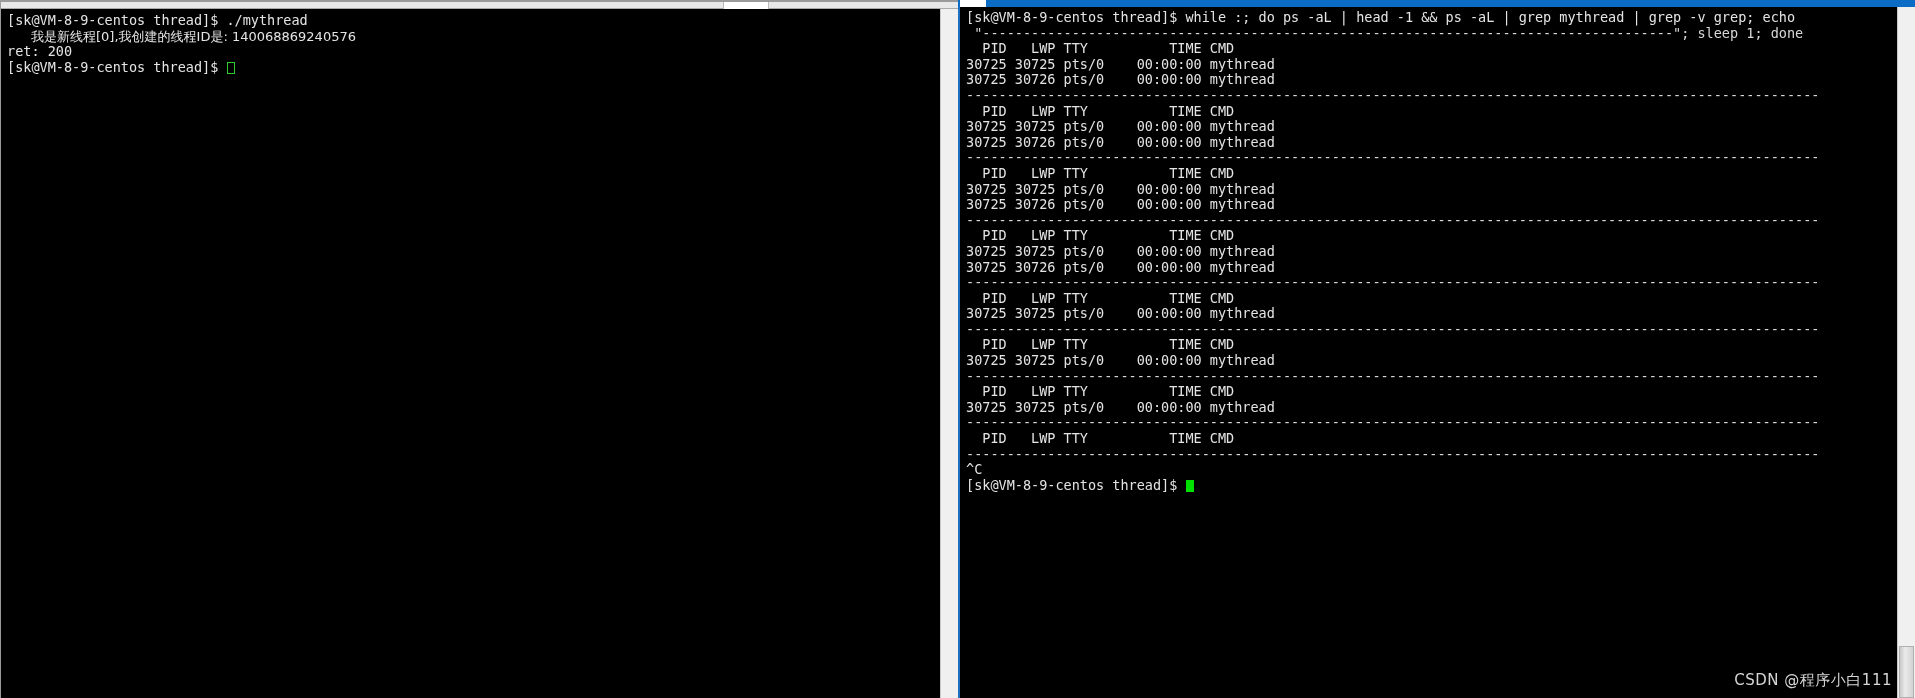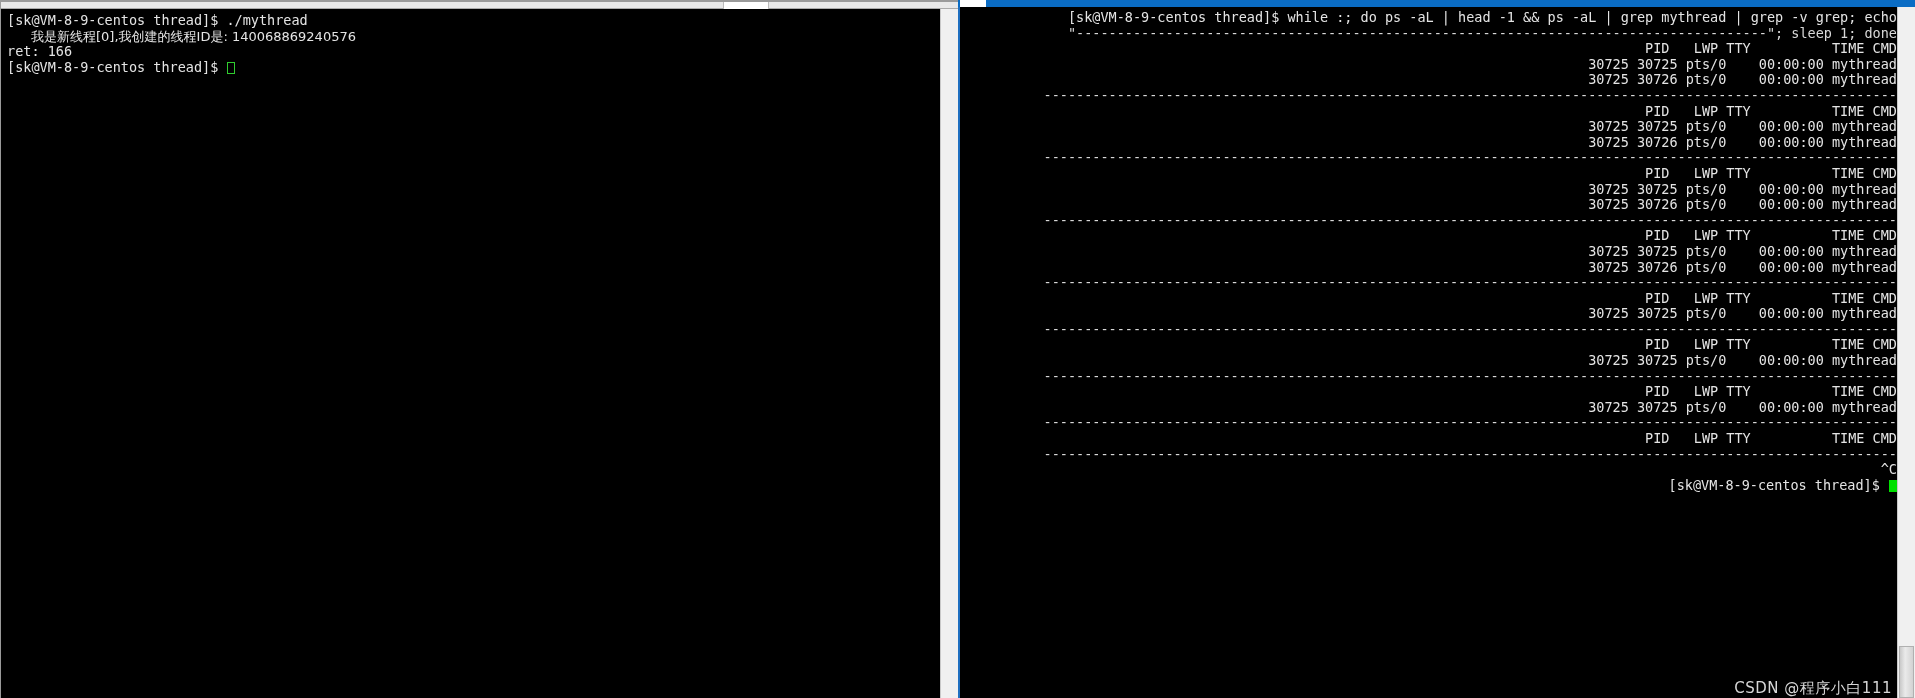--- a/index.html
+++ b/index.html
@@ -121,21 +121,20 @@
     border-left: 2px solid #1f6fc0;
     box-sizing: border-box;
   }
 
   #right-console {
     flex: 1 1 auto;
     background: #000000;
     padding: 3px 0 0 6px;
     min-width: 0;
     overflow: hidden;
-    text-align: right;
   }
 
   
   .line {
     font-family: "DejaVu Sans Mono", "Liberation Mono", monospace;
     font-size: 13.5px;
     line-height: 15.6px;
     color: #e4e4e4;
     white-space: pre;
     letter-spacing: 0px;
@@ -161,21 +160,21 @@
     box-sizing: border-box;
   }
   .cursor-solid {
     background: #00e000;
   }
 
   
   #watermark {
     position: absolute;
     right: 23px;
-    bottom: 0;
+    bottom: 8px;
     color: #d6d6d6;
     font-family: "DejaVu Sans", "Liberation Sans", sans-serif;
     font-size: 15px;
     letter-spacing: 0.5px;
     white-space: nowrap;
     pointer-events: none;
   }
 
   #right-scroll-outer {
     width: 17px;
@@ -203,21 +202,21 @@
   <div id="left-window" class="term-window">
 
     <div id="left-topstrip">
       <div class="strip-tab"></div>
     </div>
 
     <div id="left-body">
       <div id="left-console">
         <div class="line">[sk@VM-8-9-centos thread]$ ./mythread</div>
         <div class="line cn">我是新线程[0],我创建的线程ID是: 140068869240576</div>
-        <div class="line">ret: 166</div>
+        <div class="line">ret: 200</div>
         <div class="line"><span>[sk@VM-8-9-centos thread]$ </span><span class="cursor-block cursor-hollow"></span></div>
       </div>
 
       <div class="scrollbar" id="left-scrollbar">
         <div class="thumb"></div>
       </div>
     </div>
   </div>
 
   <div id="right-window" class="term-window">

